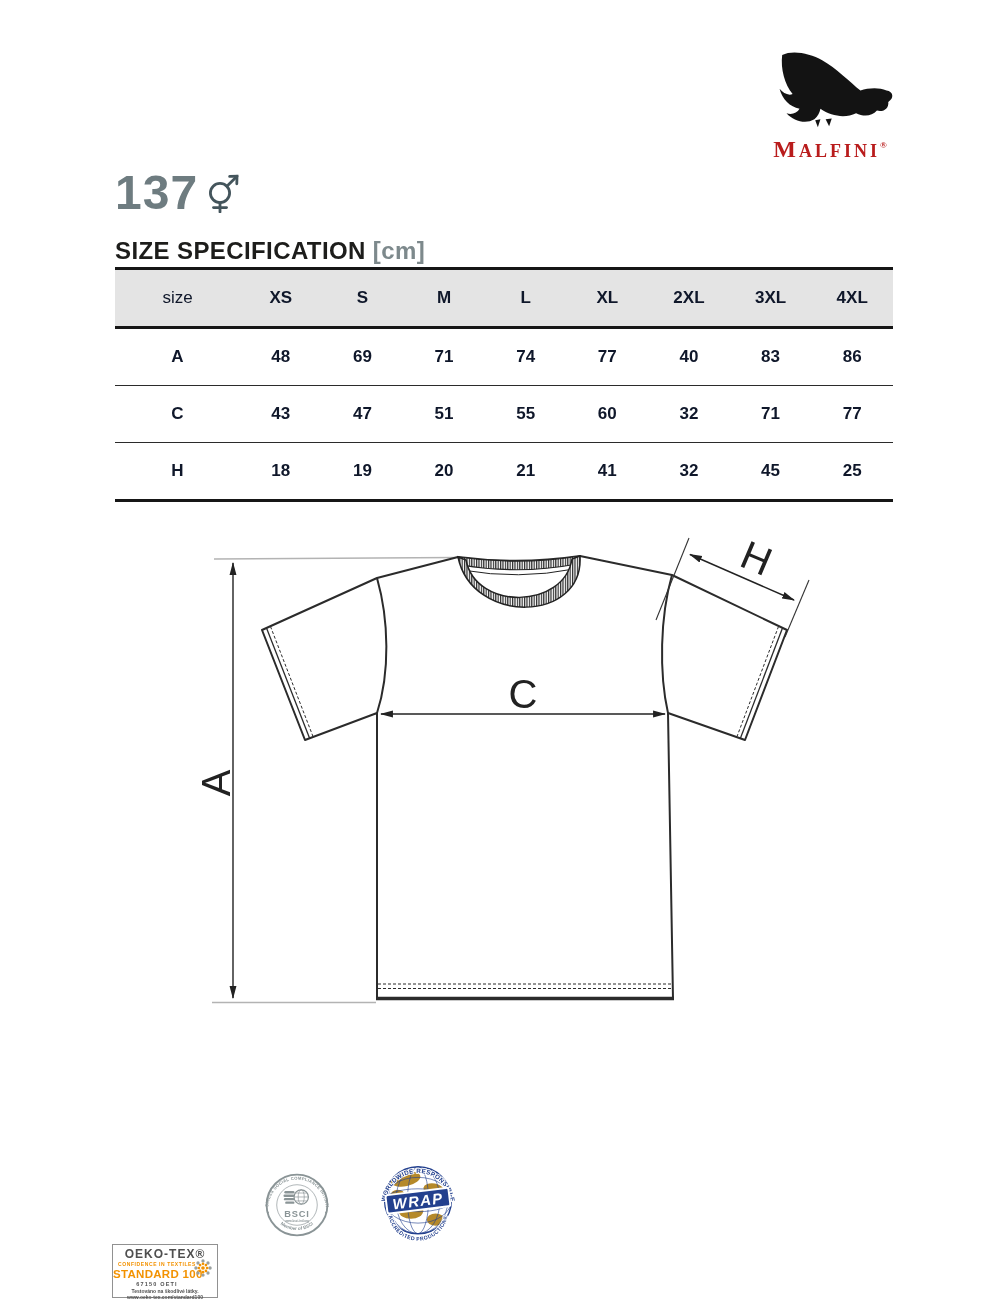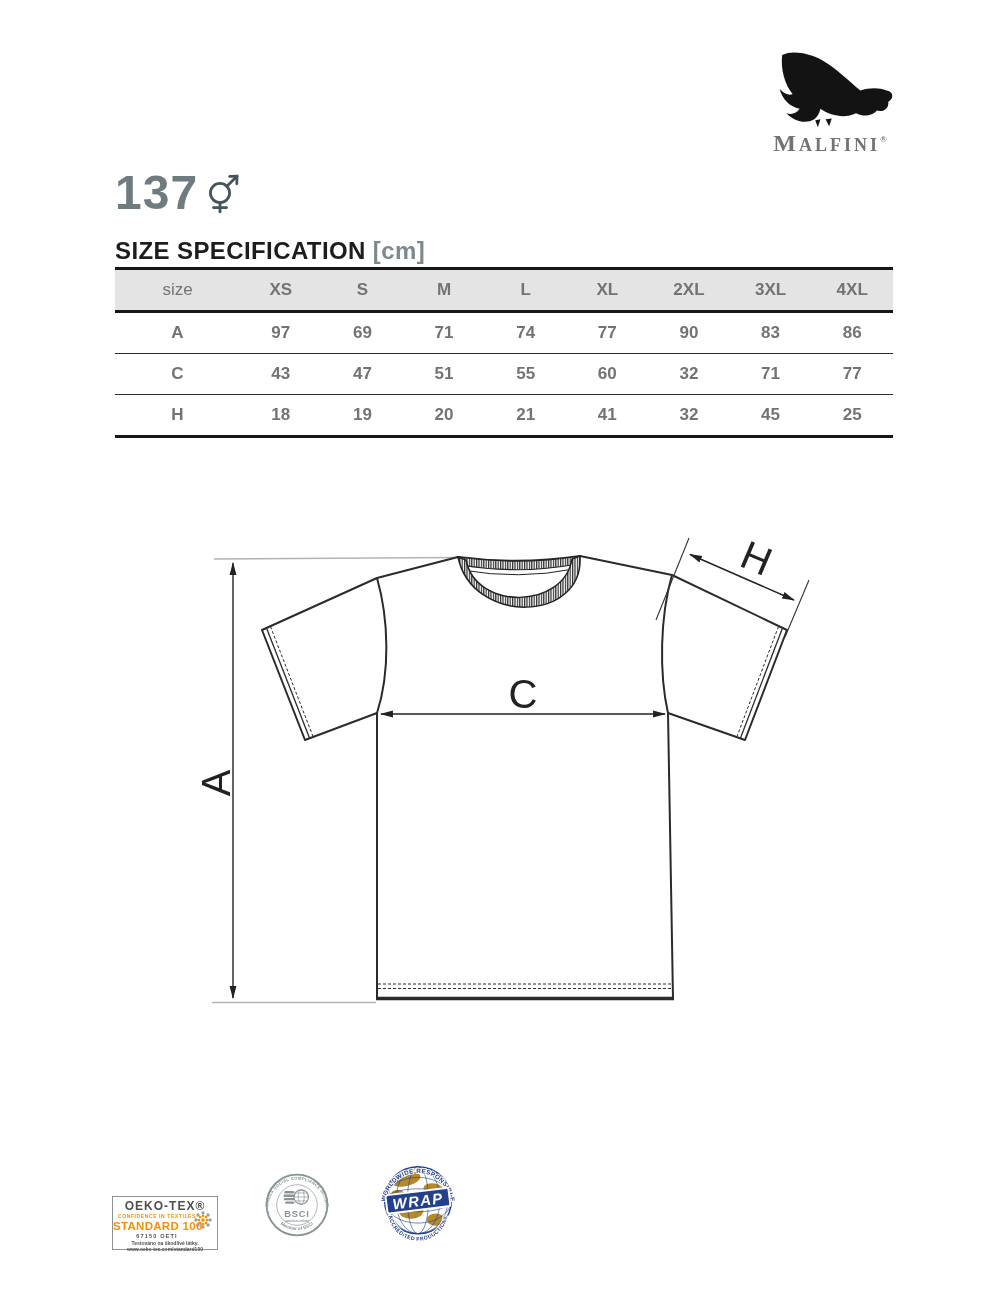--- a/index.html
+++ b/index.html
@@ -2,56 +2,56 @@
 <html style="--ink: #1d1d1b; --code-gray: #6e7c80; --unit-gray: #7d898c; --table-header-bg: #e4e4e4; --note-gray: #8e8e8e; --gender-icon: #44555c; --oeko-orange: #f39200; --bsci-gray: #8a9496; --wrap-blue: #23408e; --wrap-gold: #b5892a;"><head>
 <meta charset="utf-8">
 <style>
   html,body{margin:0;padding:0;background:#ffffff;}
   body{width:1000px;height:1300px;font-family:"Liberation Sans",sans-serif;color:#1d1d1b;}
   .page{position:relative;width:1000px;height:1300px;overflow:hidden;background:#fff;}
 
   
   .brand{position:absolute;left:752px;top:48px;width:156px;text-align:center;}
   .eagle{width:138px;height:80px;display:block;margin:0 auto;}
-  .wordmark{font-family:"Liberation Serif",serif;font-weight:700;color:#737373;
-            letter-spacing:3px;font-size:18px;line-height:1;margin-top:3px;white-space:nowrap;}
+  .wordmark{font-family:"Liberation Serif",serif;font-weight:700;color:#b91c1c;
+            letter-spacing:3px;font-size:18px;line-height:1;margin-top:9px;white-space:nowrap;}
   .wordmark .initial{font-size:24px;}
   .wordmark .reg{font-size:9px;vertical-align:9px;letter-spacing:0;}
 
   
   .title-row{position:absolute;left:115px;top:163px;display:flex;align-items:baseline;gap:8px;}
   .code{font-size:48px;font-weight:700;line-height:1;letter-spacing:1px;color:var(--code-gray,#6e7c80);}
   .name{font-size:37px;font-weight:700;letter-spacing:.5px;color:#1d1d1b;}
   .gender-svg{width:34px;height:46px;position:relative;top:4px;}
 
   
   .spec-heading{position:absolute;left:115px;top:237px;font-size:24px;font-weight:700;letter-spacing:.4px;}
   .spec-heading .unit{color:var(--unit-gray,#7d898c);}
 
   
   .size-table{position:absolute;left:115px;top:267px;width:778px;border-collapse:collapse;
               border-top:3px solid #161616;border-bottom:3px solid #161616;table-layout:fixed;}
-  .size-table th,.size-table td{text-align:center;font-size:17px;padding:4px;height:32px;color:#737373;}
+  .size-table th,.size-table td{text-align:center;font-size:17px;padding:12px;height:32px;color:#0f172a;}
   .size-table thead tr{background:var(--table-header-bg,#e4e4e4);border-bottom:3px solid #161616;height:31px;}
   .size-table thead th{font-weight:700;}
   .size-table thead th.corner{font-weight:400;}
   .size-table tbody tr{border-bottom:1.6px solid #2b2b2b;}
   .size-table tbody tr:last-child{border-bottom:0;}
   .size-table tbody th{font-weight:700;}
   .size-table tbody td{font-weight:700;}
 
   .note{position:absolute;left:116px;top:403px;font-size:13.5px;font-style:italic;
         color:var(--note-gray,#8e8e8e);letter-spacing:.2px;}
 
   
   .drawing{position:absolute;left:200px;top:525px;width:640px;height:490px;}
   .dim-label{font-family:"Liberation Sans",sans-serif;font-size:40px;font-weight:400;fill:#222;}
 
   
-  .oeko{position:absolute;left:112px;top:1196px;width:106px;height:54px;border:1.5px solid #919191;
+  .oeko{position:absolute;left:112px;top:1244px;width:106px;height:54px;border:1.5px solid #919191;
         box-sizing:border-box;text-align:center;padding-top:3px;background:#fff;}
   .oeko div{line-height:1.15;white-space:nowrap;}
   .oeko .l1{font-size:12px;font-weight:700;color:#4f4f4f;letter-spacing:1px;}
   .oeko .l2{font-size:5px;font-weight:700;color:var(--oeko-orange,#f39200);letter-spacing:.6px;padding-right:16px;}
   .oeko .l3{font-size:11.5px;font-weight:700;color:var(--oeko-orange,#f39200);letter-spacing:.3px;padding-right:16px;}
   .oeko .l4{font-size:5.5px;font-weight:700;color:#4f4f4f;letter-spacing:1.2px;padding-right:16px;}
   .oeko .l5{font-size:5px;font-weight:700;color:#4f4f4f;margin-top:2px;}
   .oeko .l6{font-size:5px;font-weight:700;color:#4f4f4f;}
   .oeko-flower{position:absolute;right:4px;top:13px;width:20px;height:20px;}
   .bsci-svg{position:absolute;left:259px;top:1167px;width:76px;height:76px;}
@@ -112,26 +112,26 @@
           <th>L</th>
           <th>XL</th>
           <th>2XL</th>
           <th>3XL</th>
           <th>4XL</th>
         </tr>
       </thead>
       <tbody>
         <tr>
           <th>A</th>
-          <td>97</td>
+          <td>48</td>
           <td>69</td>
           <td>71</td>
           <td>74</td>
           <td>77</td>
-          <td>90</td>
+          <td>40</td>
           <td>83</td>
           <td>86</td>
         </tr>
         <tr>
           <th>C</th>
           <td>43</td>
           <td>47</td>
           <td>51</td>
           <td>55</td>
           <td>60</td>

